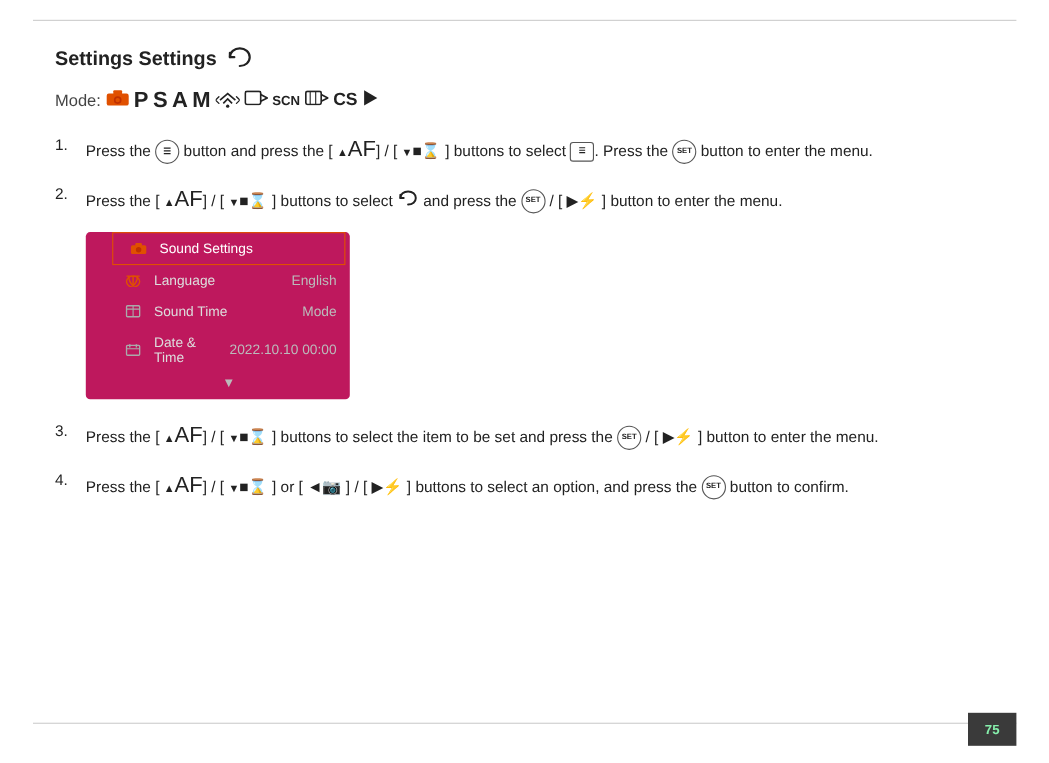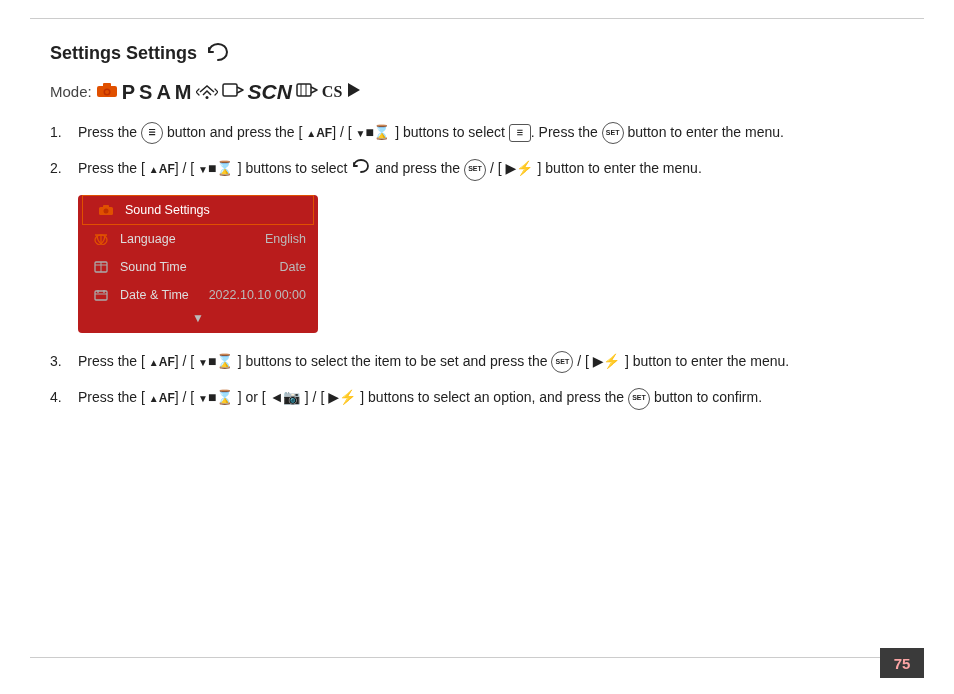--- a/index.html
+++ b/index.html
@@ -41,22 +41,22 @@
       height: 1px;
       background: #ccc;
     }
 
     
     .page-number-box {
       position: absolute;
       bottom: 16px;
       right: 30px;
       background: #3a3a3a;
-      color: #fca5a5;
-      font-size: 15px;
+      color: #86efac;
+      font-size: 12px;
       font-weight: bold;
       width: 44px;
       height: 30px;
       display: flex;
       align-items: center;
       justify-content: center;
     }
 
     .content {
       margin-top: 14px;
@@ -151,26 +151,27 @@
       min-width: 20px;
       font-size: 14px;
     }
 
     .step-content {
       flex: 1;
     }
 
     
     .menu-screenshot {
-      background: #b91c1c;
+      background: #be185d;
       width: 240px;
       border-radius: 4px;
       margin: 14px 0 18px 28px;
       overflow: hidden;
       padding-bottom: 8px;
+      padding-left: 20px;
     }
 
     .menu-row {
       display: flex;
       align-items: center;
       padding: 7px 12px;
       font-size: 12.5px;
       color: #ddd;
     }
 
@@ -213,22 +214,22 @@
     }
 
     
     .settings-arrow-icon {
       display: inline-block;
       font-size: 18px;
       line-height: 1;
     }
 
     .bold-af {
-      font-weight: bold;
-      font-size: 12px;
+      font-weight: normal;
+      font-size: 20px;
     }
 
     .up-triangle { font-size: 10px; }
     .down-triangle { font-size: 10px; }
 
   </style>
 </head>
 <body>
 
 <div class="page-container">
@@ -275,32 +276,32 @@
         </svg>
       </span>
 
       <span>
         <svg width="22" height="14" viewBox="0 0 22 14" fill="none">
           <rect x="1" y="1" width="14" height="12" rx="1.5" stroke="#222" stroke-width="1.5" fill="none"></rect>
           <polyline points="15,4 21,7 15,10" stroke="#222" stroke-width="1.5" fill="none" stroke-linejoin="round"></polyline>
         </svg>
       </span>
 
-      <span class="mode-letter" style="font-size:21px;font-style:italic;">SCN</span>
+      <span class="mode-letter" style="font-size:12px;">SCN</span>
 
       <span>
         <svg width="22" height="14" viewBox="0 0 22 14" fill="none">
           <rect x="1" y="1" width="14" height="12" rx="1.5" stroke="#222" stroke-width="1.5" fill="none"></rect>
           <polyline points="15,4 21,7 15,10" stroke="#222" stroke-width="1.5" fill="none" stroke-linejoin="round"></polyline>
           <line x1="5" y1="1" x2="5" y2="13" stroke="#222" stroke-width="1"></line>
           <line x1="10" y1="1" x2="10" y2="13" stroke="#222" stroke-width="1"></line>
         </svg>
       </span>
 
-      <span class="mode-letter" style="font-size:16px;font-family:Liberation Serif, serif;">CS</span>
+      <span class="mode-letter" style="font-size:16px;">CS</span>
 
       <span>
         <svg width="16" height="16" viewBox="0 0 16 16" fill="none">
           <polygon points="2,1 14,8 2,15" fill="#222"></polygon>
         </svg>
       </span>
     </div>
 
     <ol class="steps-list">
 
@@ -365,21 +366,21 @@
 
         <div class="menu-row">
           <span class="menu-icon">
             <svg width="14" height="12" viewBox="0 0 14 12" fill="none">
               <rect x="1" y="1" width="12" height="10" rx="1" stroke="#aaa" stroke-width="1.3" fill="none"></rect>
               <line x1="1" y1="4" x2="13" y2="4" stroke="#aaa" stroke-width="1"></line>
               <line x1="7" y1="1" x2="7" y2="11" stroke="#aaa" stroke-width="1"></line>
             </svg>
           </span>
           <span class="menu-label">Sound Time</span>
-          <span class="menu-value">Date</span>
+          <span class="menu-value">Mode</span>
         </div>
 
         <div class="menu-row">
           <span class="menu-icon">
             <svg width="14" height="12" viewBox="0 0 14 12" fill="none">
               <rect x="1" y="2" width="12" height="9" rx="1" stroke="#aaa" stroke-width="1.3" fill="none"></rect>
               <line x1="1" y1="5" x2="13" y2="5" stroke="#aaa" stroke-width="1"></line>
               <line x1="4" y1="1" x2="4" y2="4" stroke="#aaa" stroke-width="1.3"></line>
               <line x1="10" y1="1" x2="10" y2="4" stroke="#aaa" stroke-width="1.3"></line>
             </svg>

